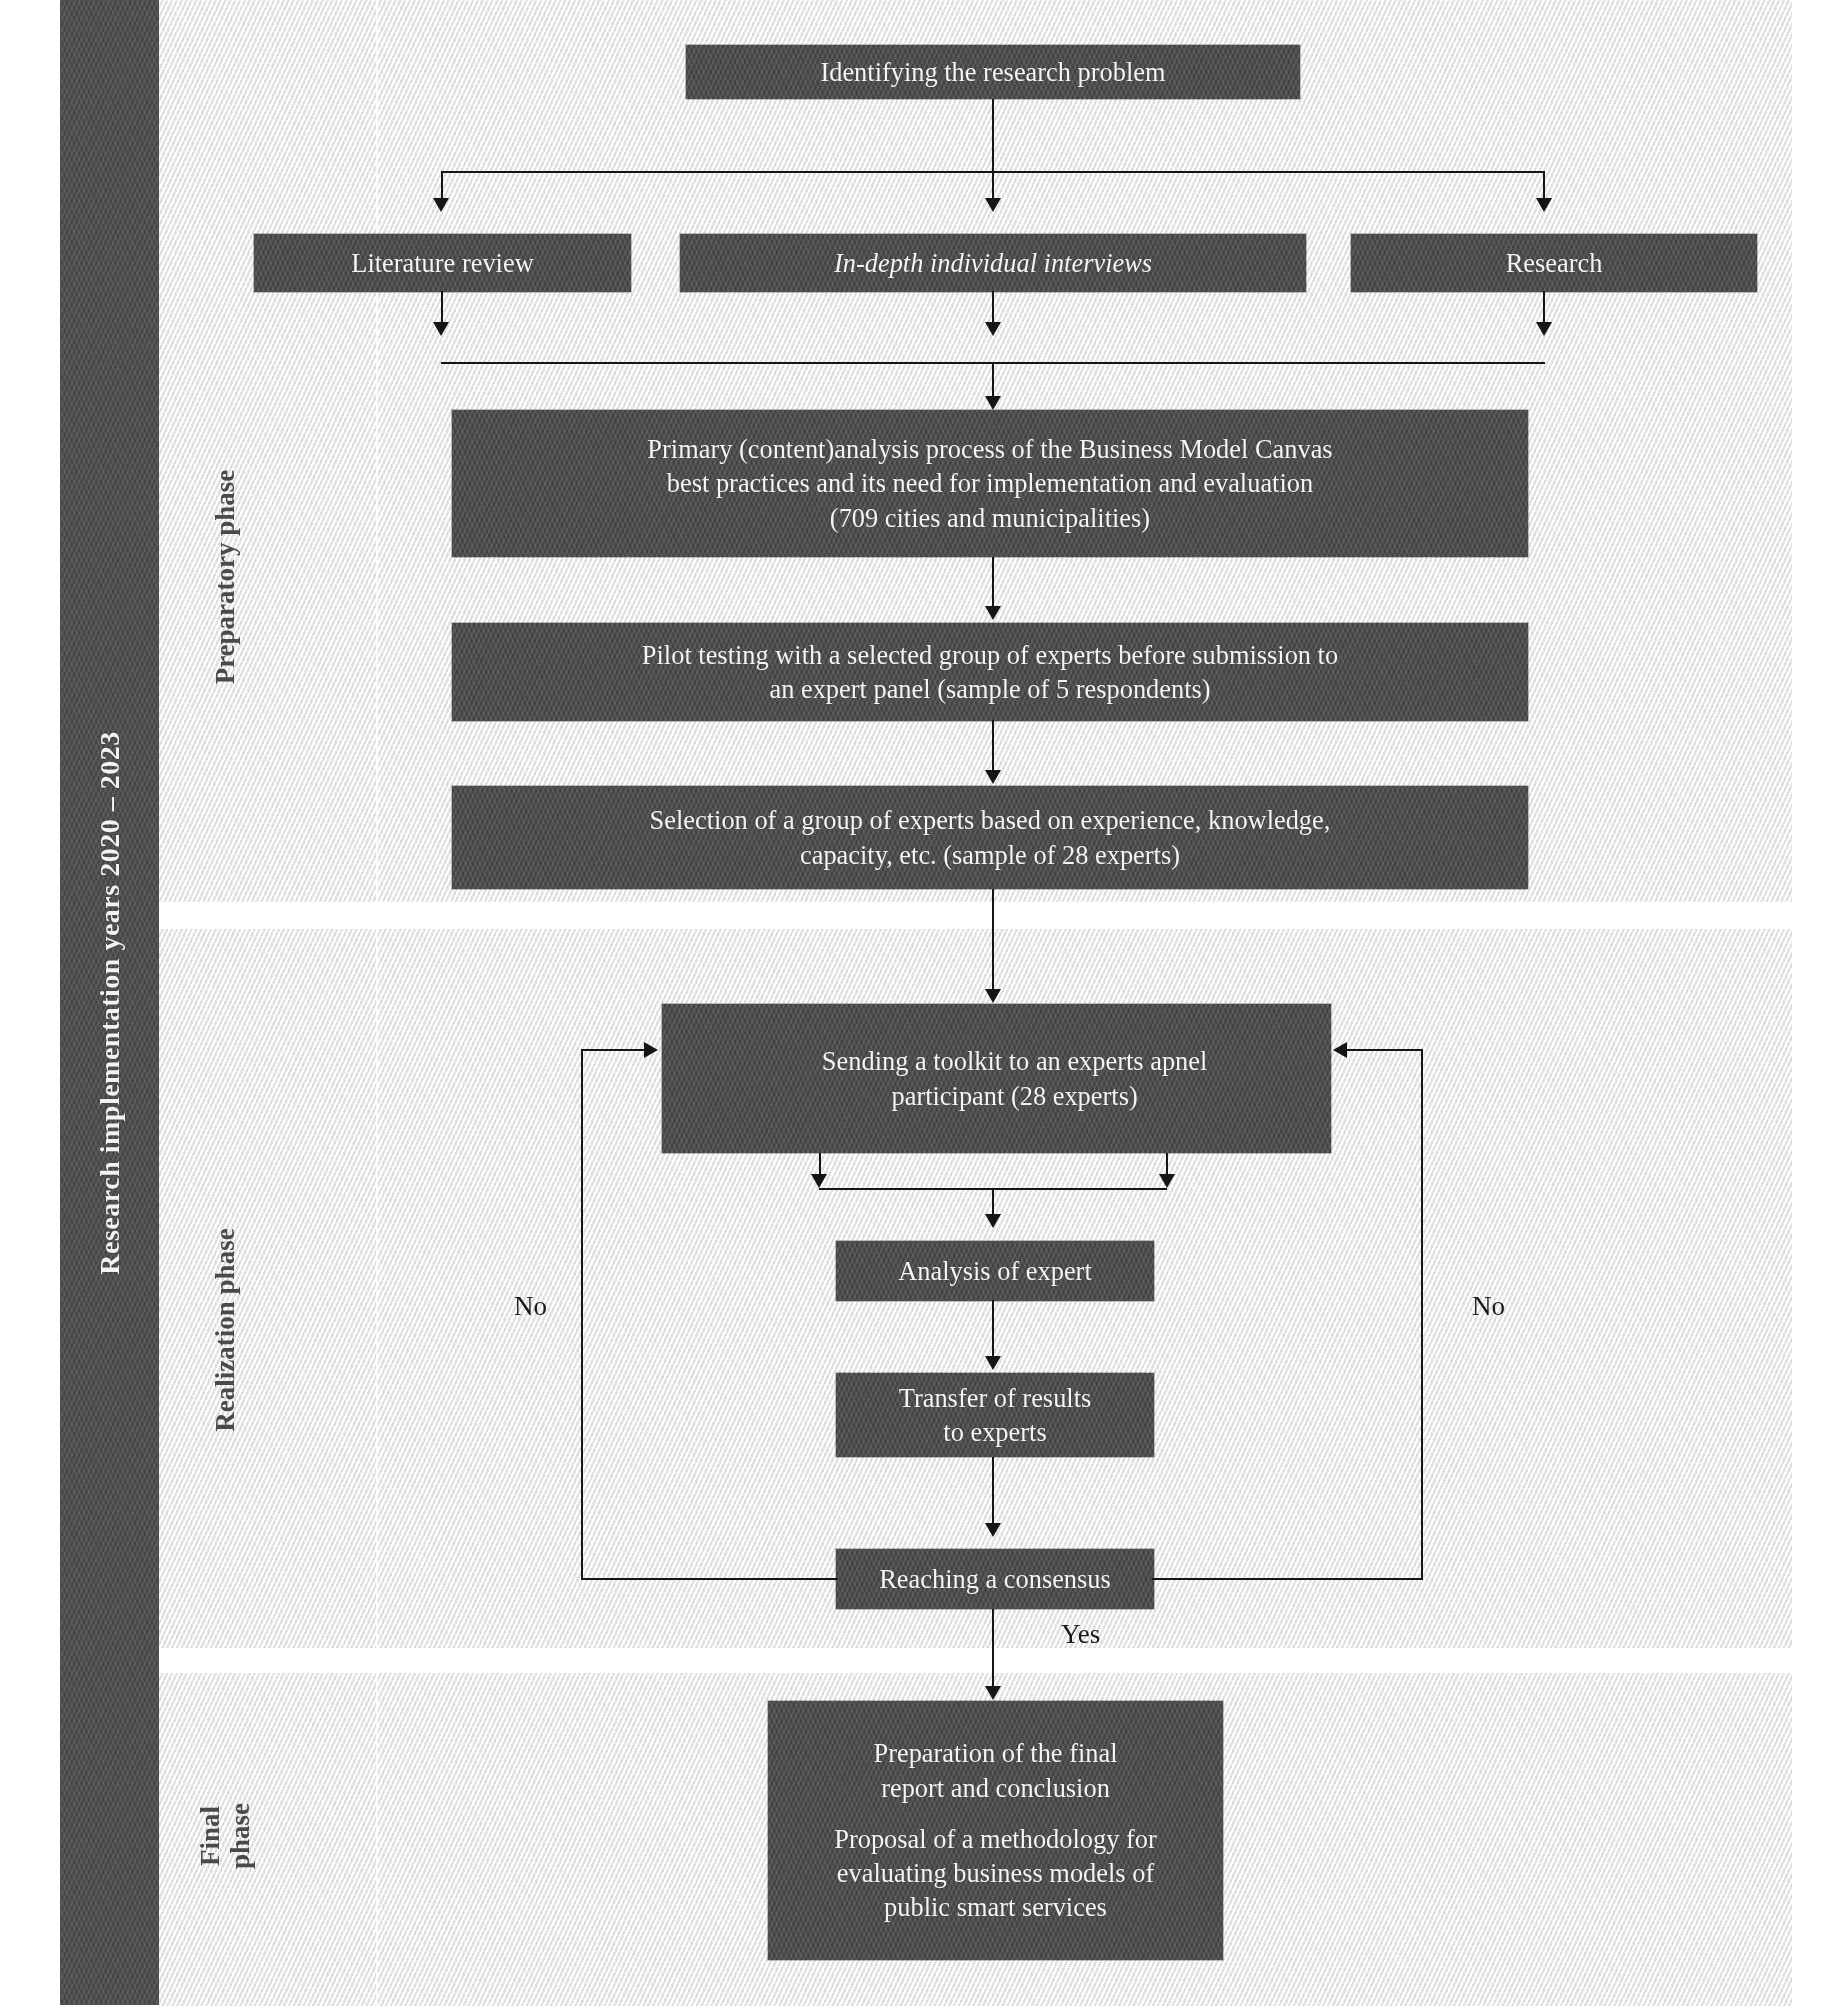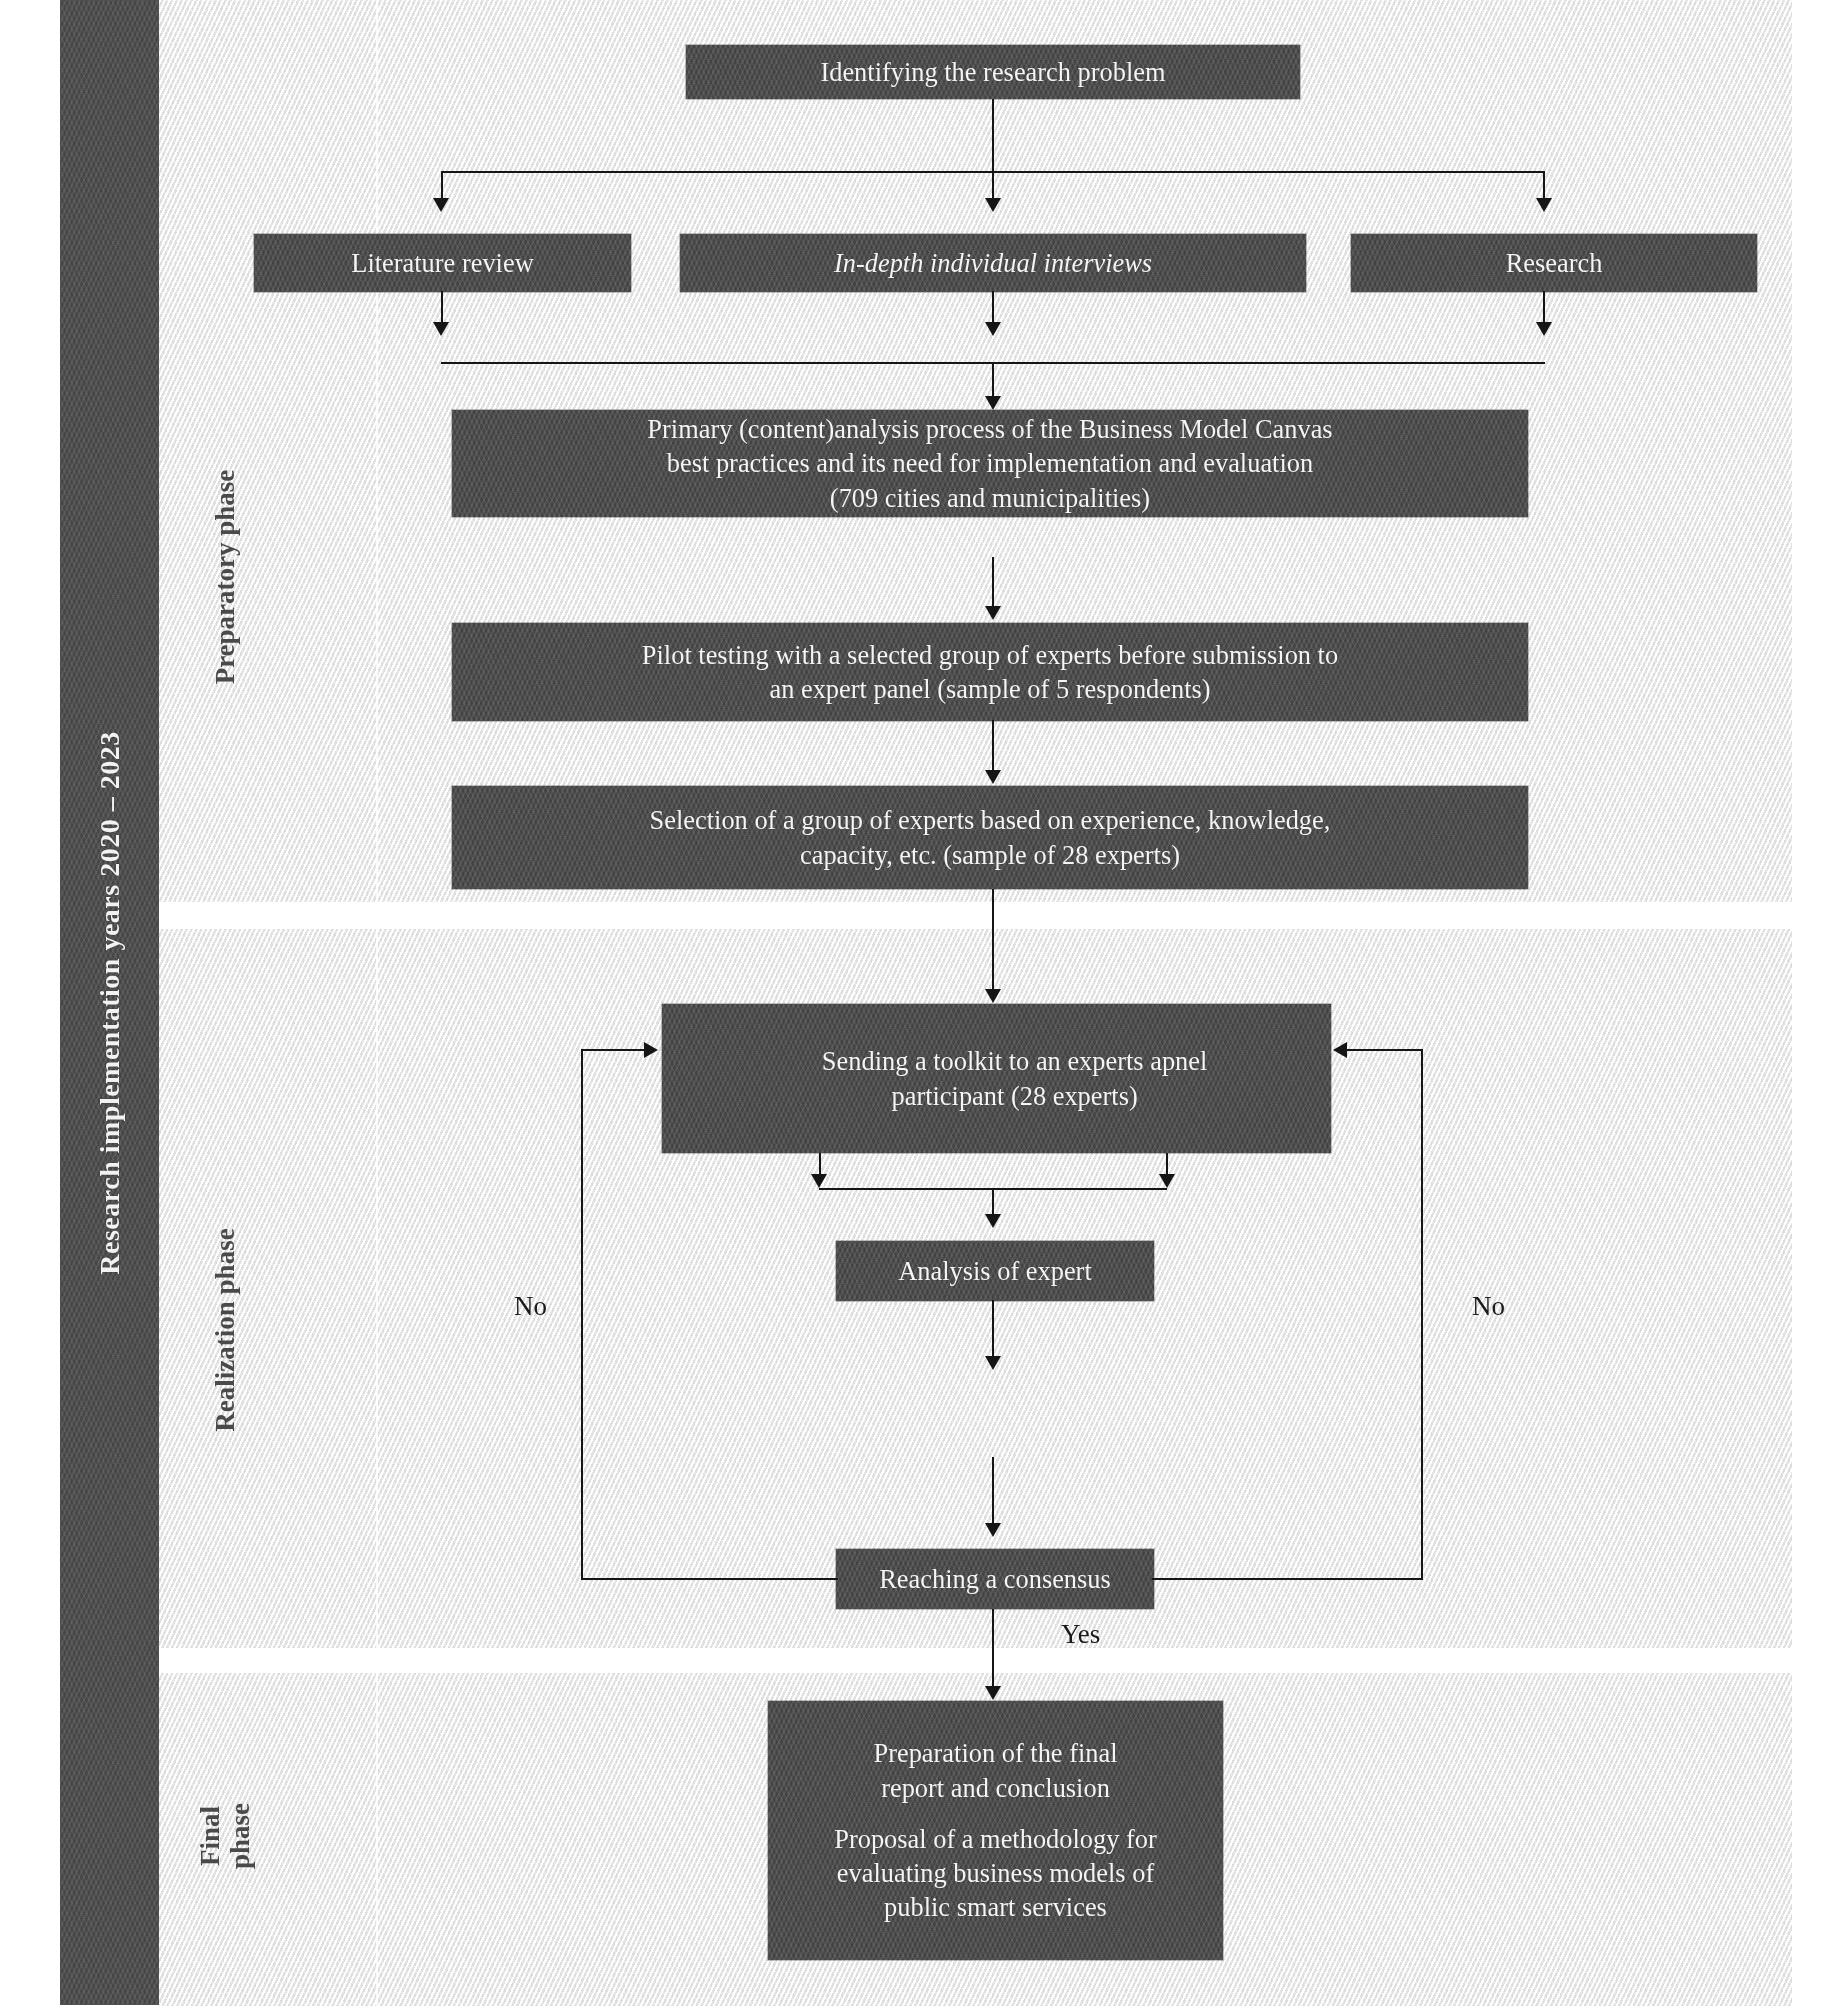--- a/index.html
+++ b/index.html
@@ -161,21 +161,21 @@
   <div class="arw down" style="left:433px; top:322px;"></div>
   <div class="ln vl" style="left:992px; top:291px; height:33px;"></div>
   <div class="arw down" style="left:985px; top:322px;"></div>
   <div class="ln vl" style="left:1543px; top:291px; height:33px;"></div>
   <div class="arw down" style="left:1536px; top:322px;"></div>
 
   <div class="ln hl" style="left:441px; top:362px; width:1104px;"></div>
   <div class="ln vl" style="left:992px; top:362px; height:37px;"></div>
   <div class="arw down" style="left:985px; top:396px;"></div>
 
-  <div class="node" style="left:452px; top:410px; width:1076px; height:107px;">
+  <div class="node" style="left:452px; top:410px; width:1076px; height:147px;">
     <span class="txt">Primary (content)analysis process of the Business Model Canvas
 best practices and its need for implementation and evaluation
 (709 cities and municipalities)</span>
   </div>
 
   <div class="ln vl" style="left:992px; top:557px; height:54px;"></div>
   <div class="arw down" style="left:985px; top:606px;"></div>
 
   <div class="node" style="left:452px; top:623px; width:1076px; height:98px;">
     <span class="txt">Pilot testing with a selected group of experts before submission to
@@ -206,20 +206,24 @@
   <div class="ln vl" style="left:992px; top:1188px; height:29px;"></div>
   <div class="arw down" style="left:985px; top:1214px;"></div>
 
   <div class="node" style="left:836px; top:1241px; width:318px; height:60px;">
     <span class="txt">Analysis of expert</span>
   </div>
 
   <div class="ln vl" style="left:992px; top:1300px; height:59px;"></div>
   <div class="arw down" style="left:985px; top:1356px;"></div>
 
+  <div class="node" style="left:836px; top:1373px; width:318px; height:84px;">
+    <span class="txt">Transfer of results
+to experts</span>
+  </div>
 
   <div class="ln vl" style="left:992px; top:1457px; height:68px;"></div>
   <div class="arw down" style="left:985px; top:1523px;"></div>
 
   <div class="node" style="left:836px; top:1549px; width:318px; height:60px;">
     <span class="txt">Reaching a consensus</span>
   </div>
 
   <div class="ln hl" style="left:581px; top:1578px; width:257px;"></div>
   <div class="ln vl" style="left:581px; top:1049px; height:531px;"></div>

